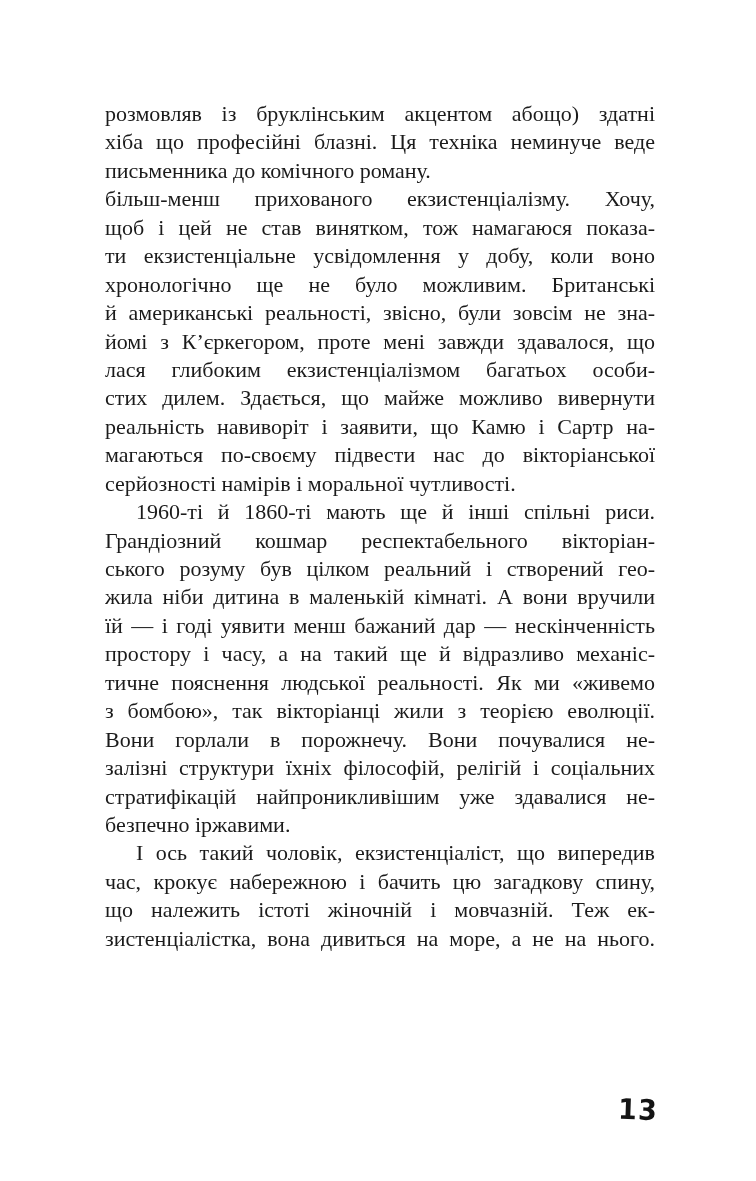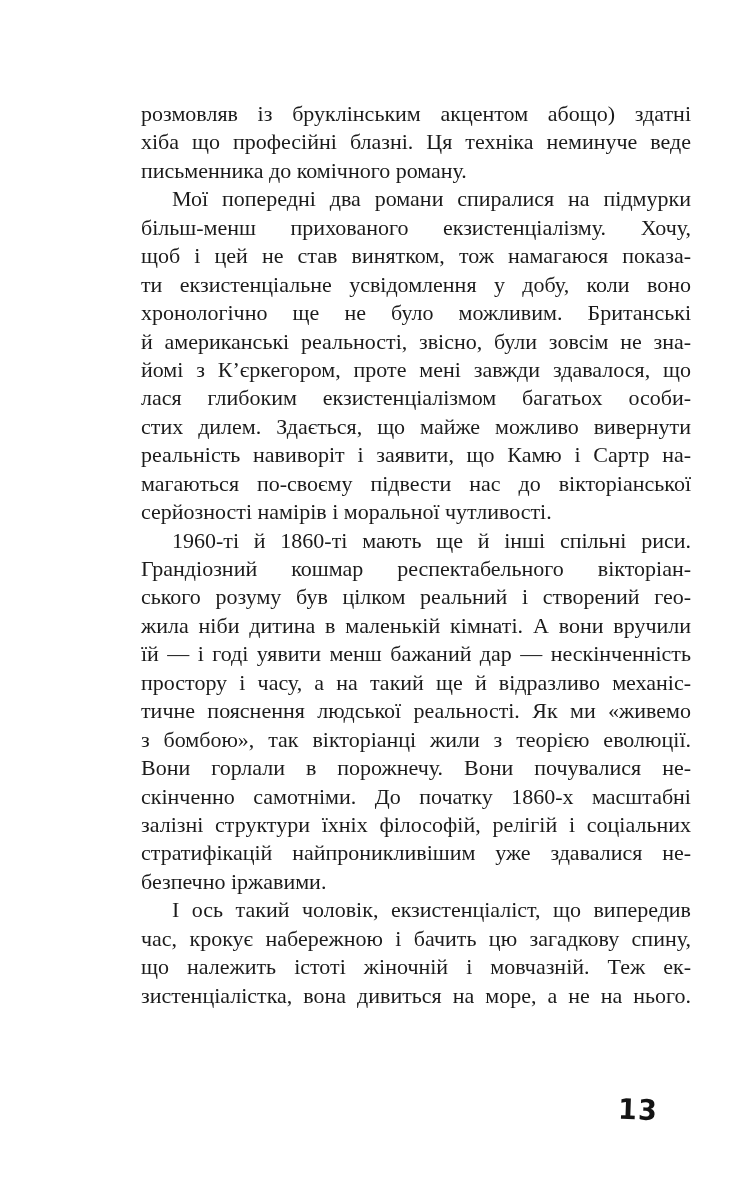--- a/index.html
+++ b/index.html
@@ -14,21 +14,20 @@
     position: absolute; inset: 0;
     background: #ffffff;
   }
   .text-block {
     position: absolute;
     left: 105px;
     width: 550px;
     top: 100px;
     color: #1b1b1b;
     font-size: 22px;
-    margin-left: 36px;
   }
   .line {
     height: 28.45px;
     line-height: 28.45px;
     text-align: justify;
     text-align-last: justify;
     overflow: hidden;
     white-space: nowrap;
   }
   .line.para-end {
@@ -53,42 +52,40 @@
   }
 </style>
 </head>
 <body>
 
 <div class="page">
   <div class="text-block" style="color: rgb(27, 27, 27);">
       <div class="line">розмовляв із бруклінським акцентом абощо) здатні</div>
       <div class="line">хіба що професійні блазні. Ця техніка неминуче веде</div>
       <div class="line para-end">письменника до комічного роману.</div>
-      <div class="line indent">Мої попередні два романи спиралися на підмурки</div>
       <div class="line">більш-менш прихованого екзистенціалізму. Хочу,</div>
       <div class="line">щоб і цей не став винятком, тож намагаюся показа-</div>
       <div class="line">ти екзистенціальне усвідомлення у добу, коли воно</div>
       <div class="line">хронологічно ще не було можливим. Британські</div>
       <div class="line">й американські реальності, звісно, були зовсім не зна-</div>
       <div class="line">йомі з К’єркегором, проте мені завжди здавалося, що</div>
       <div class="line">лася глибоким екзистенціалізмом багатьох особи-</div>
       <div class="line">стих дилем. Здається, що майже можливо вивернути</div>
       <div class="line">реальність навиворіт і заявити, що Камю і Сартр на-</div>
       <div class="line">магаються по-своєму підвести нас до вікторіанської</div>
       <div class="line para-end">серйозності намірів і моральної чутливості.</div>
       <div class="line indent">1960-ті й 1860-ті мають ще й інші спільні риси.</div>
       <div class="line">Грандіозний кошмар респектабельного вікторіан-</div>
       <div class="line">ського розуму був цілком реальний і створений гео-</div>
       <div class="line">жила ніби дитина в маленькій кімнаті. А вони вручили</div>
       <div class="line">їй — і годі уявити менш бажаний дар — нескінченність</div>
       <div class="line">простору і часу, а на такий ще й відразливо механіс-</div>
       <div class="line">тичне пояснення людської реальності. Як ми «живемо</div>
       <div class="line">з бомбою», так вікторіанці жили з теорією еволюції.</div>
       <div class="line">Вони горлали в порожнечу. Вони почувалися не-</div>
-      <div class="line">скінченно самотніми. До початку 1860-х масштабні</div>
       <div class="line">залізні структури їхніх філософій, релігій і соціальних</div>
       <div class="line">стратифікацій найпроникливішим уже здавалися не-</div>
       <div class="line para-end">безпечно іржавими.</div>
       <div class="line indent">І ось такий чоловік, екзистенціаліст, що випередив</div>
       <div class="line">час, крокує набережною і бачить цю загадкову спину,</div>
       <div class="line">що належить істоті жіночній і мовчазній. Теж ек-</div>
       <div class="line">зистенціалістка, вона дивиться на море, а не на нього.</div>
     </div>
   <div class="page-number">13</div>
 </div>

